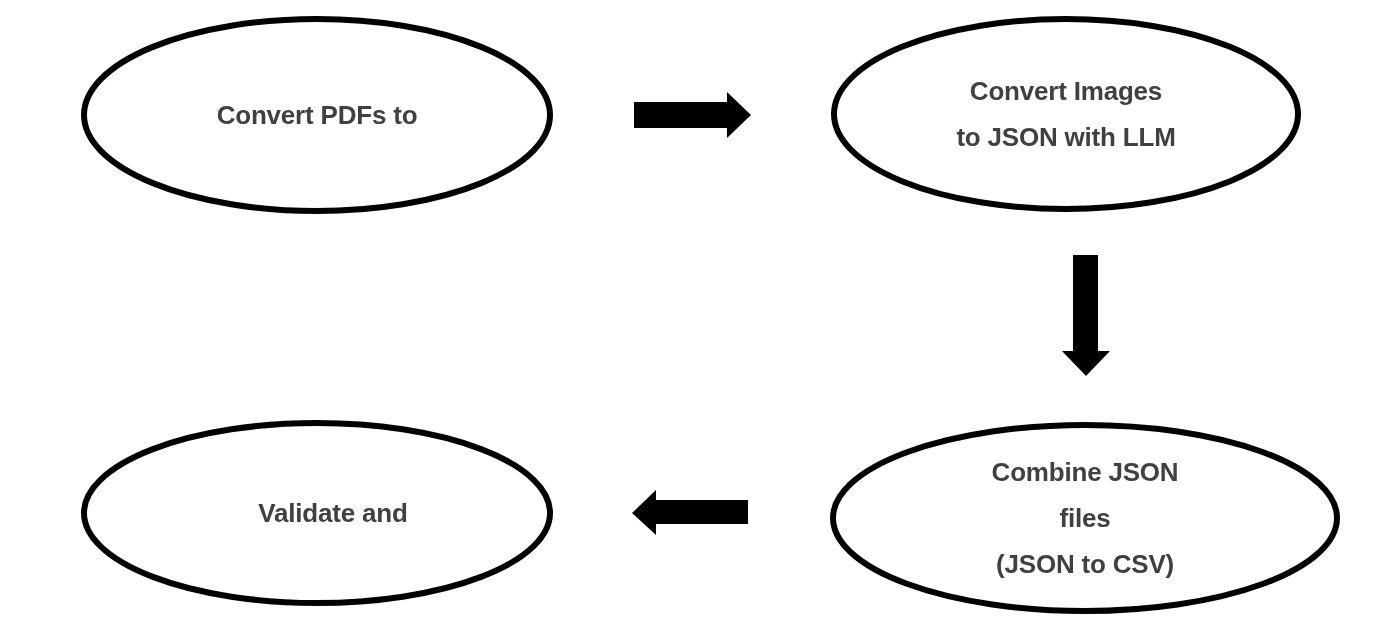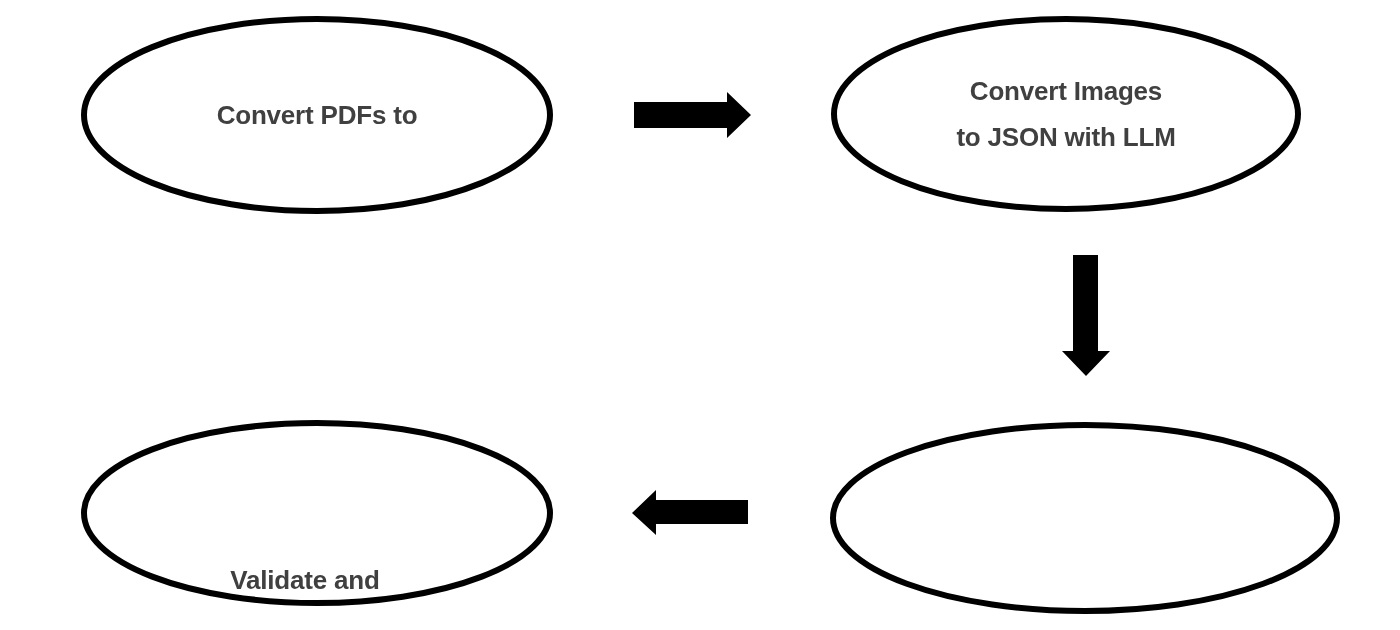--- a/index.html
+++ b/index.html
@@ -70,18 +70,23 @@
 
   <div class="node-label" style="left:84px; top:19px; width:466px; height:192px;">
     <span class="line">Convert PDFs to</span>
   </div>
 
   <div class="node-label" style="left:834px; top:19px; width:464px; height:190px;">
     <span class="line">Convert Images</span>
     <span class="line">to JSON with LLM</span>
   </div>
 
+  <div class="node-label" style="left:833px; top:425px; width:504px; height:186px;">
+    <span class="line">Combine JSON</span>
+    <span class="line">files</span>
+    <span class="line">(JSON to CSV)</span>
+  </div>
 
-  <div class="node-label" style="left:72px; top:423px; width:466px; height:180px;justify-content:flex-end;">
+  <div class="node-label" style="left:100px; top:423px; width:466px; height:180px;">
     <span class="line">Validate and</span>
   </div>
 
 </div>
 
 </body></html>

